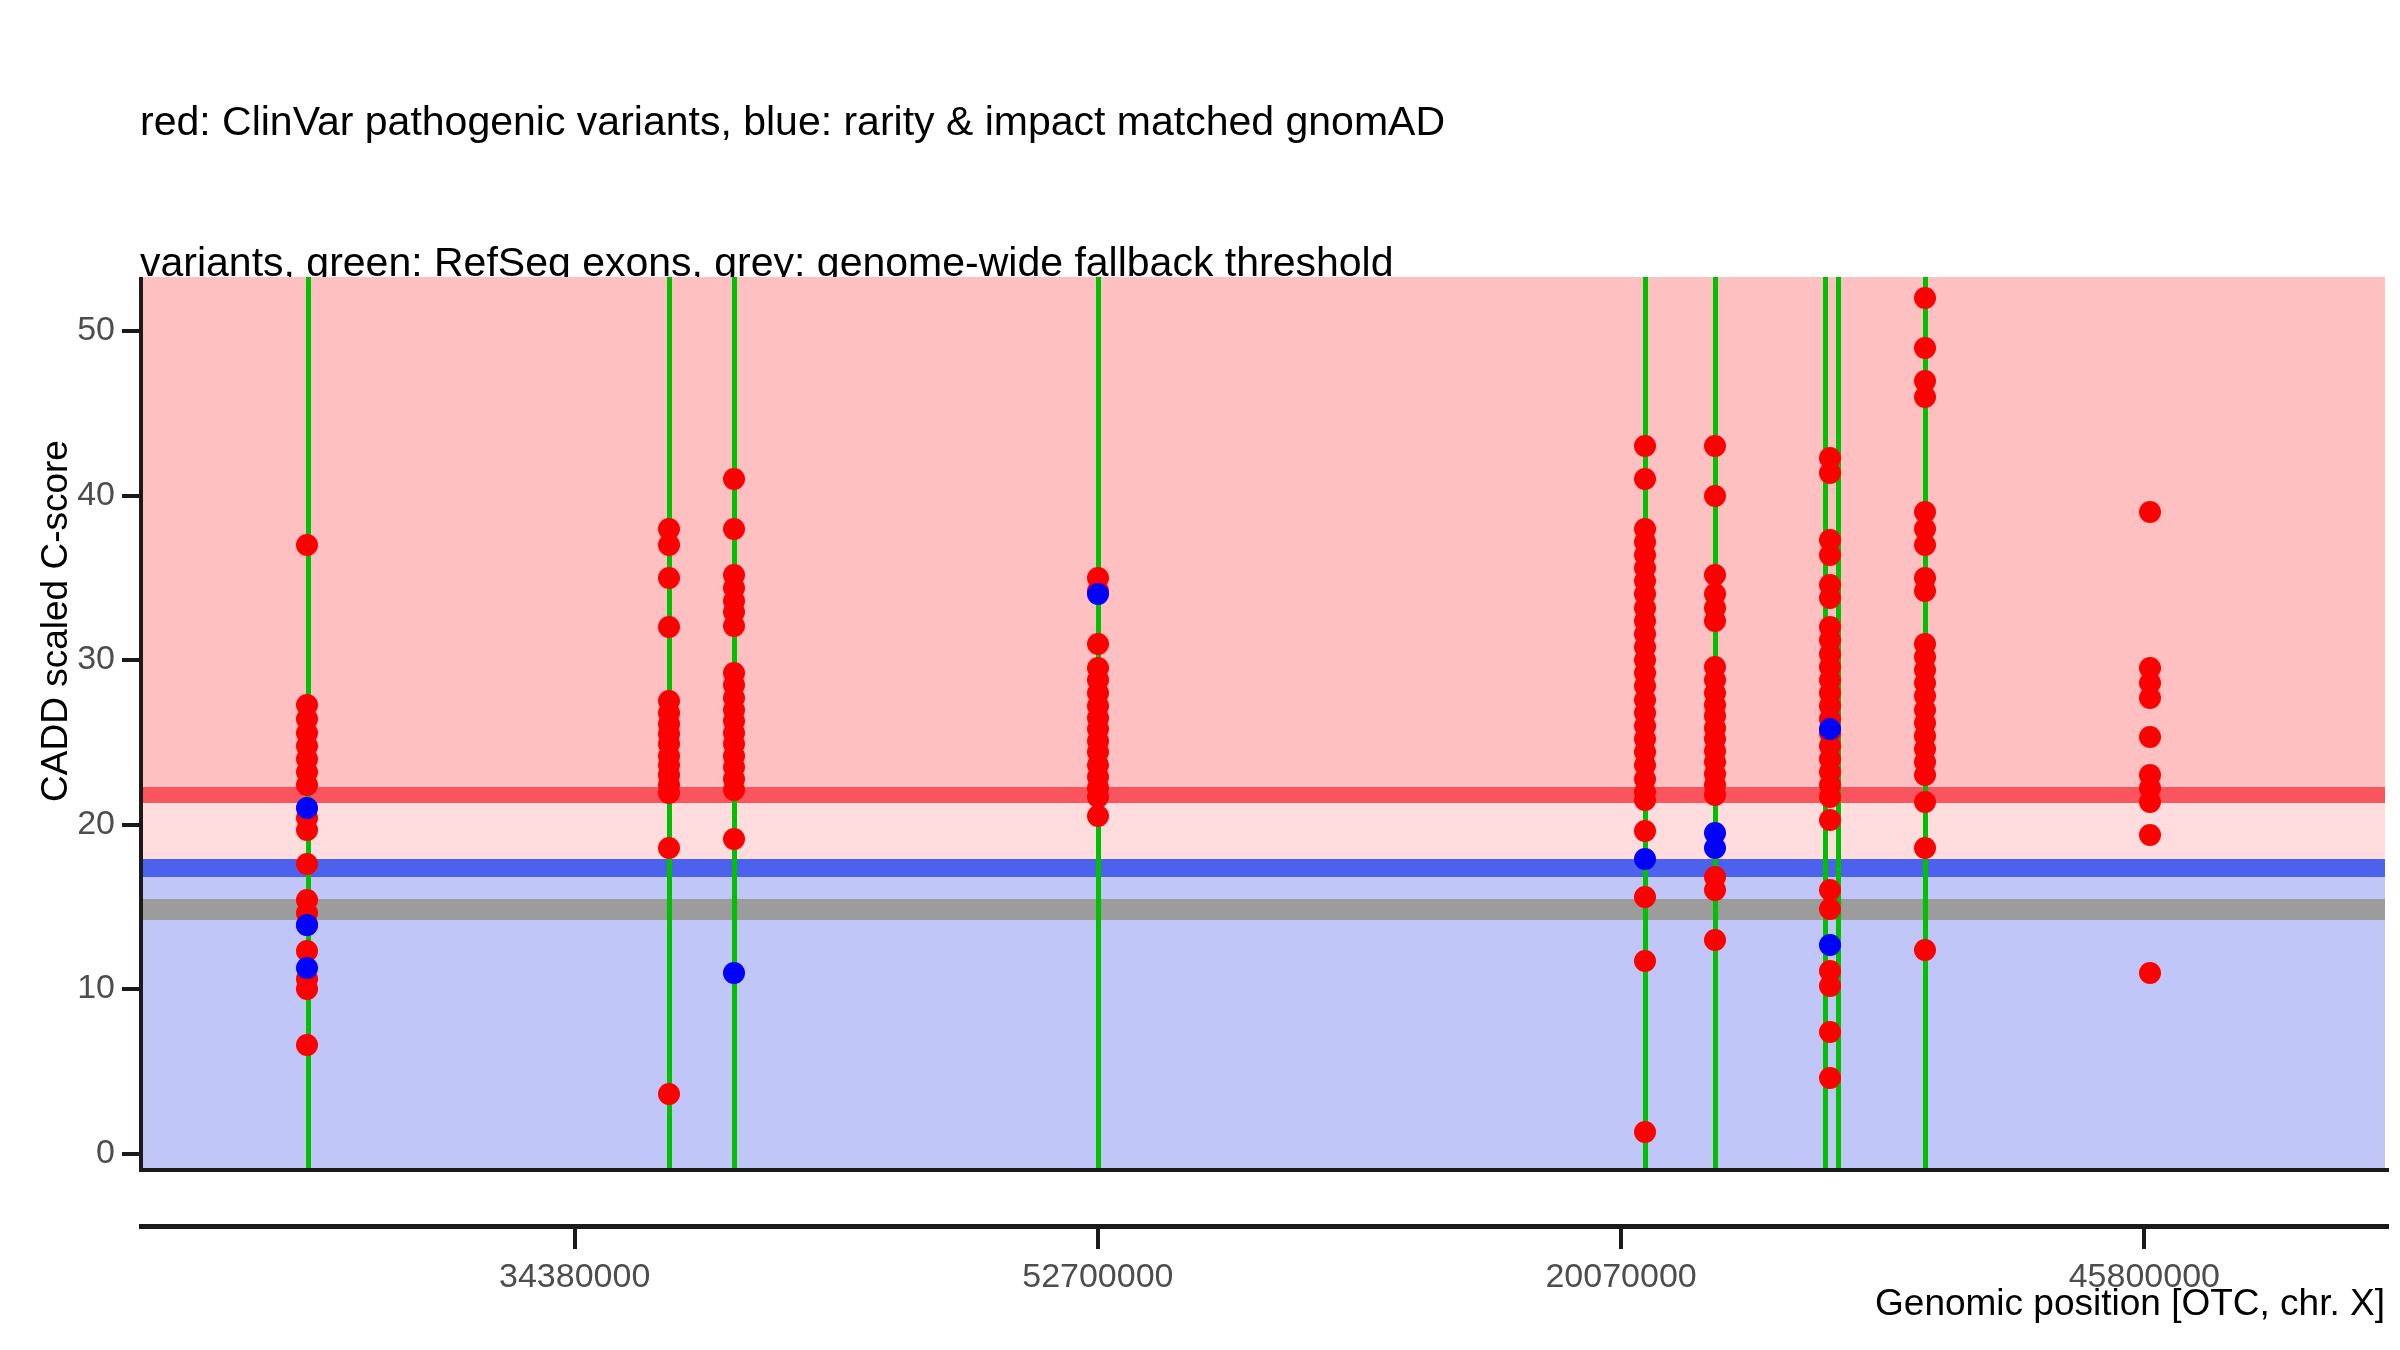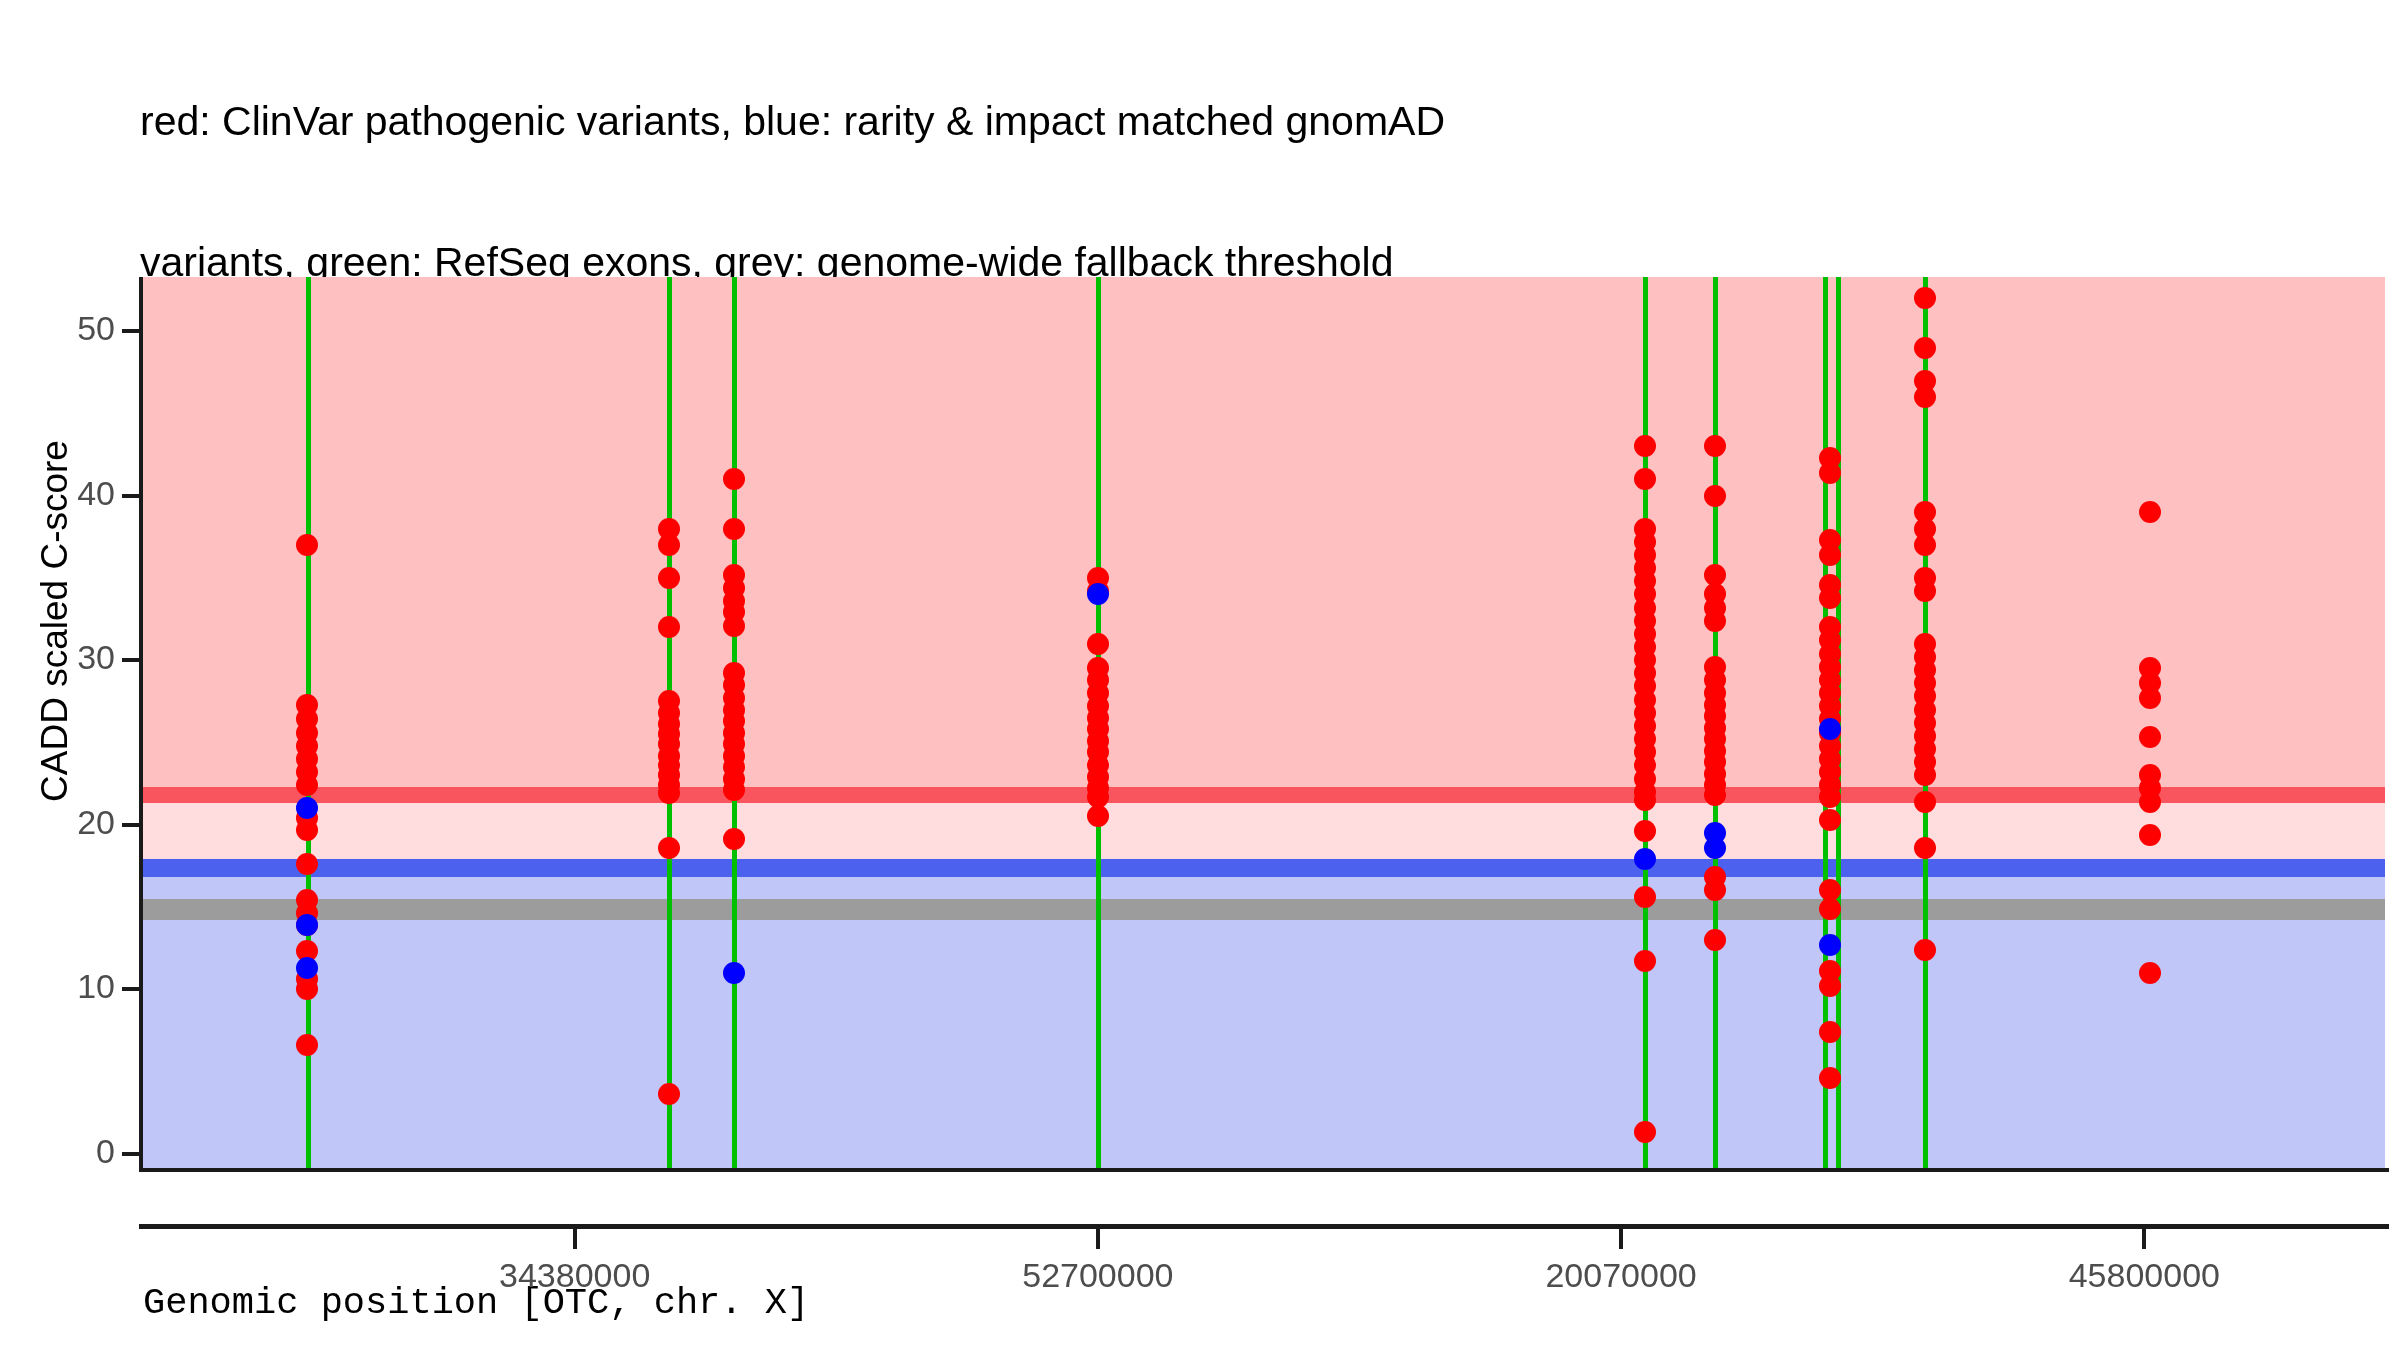--- a/index.html
+++ b/index.html
@@ -22,21 +22,21 @@
   .ylab{
     position:absolute;
     left:-265px;top:600px;width:640px;
     transform:rotate(-90deg);
     transform-origin:center center;
     text-align:center;
     font-size:37px;color:#000;
   }
   .xlab{
     position:absolute;left:143px;top:1282px;width:2242px;
-    text-align:left;font-size:37px;color:#000;font-family:Liberation Mono, monospace;
+    text-align:right;font-size:37px;color:#000;
   }
 
   
   .panel{
     position:absolute;left:143px;top:277px;width:2242px;height:893px;
     overflow:hidden;background:#ffffff;
   }
   .band{position:absolute;left:0;width:100%;}
 
   

